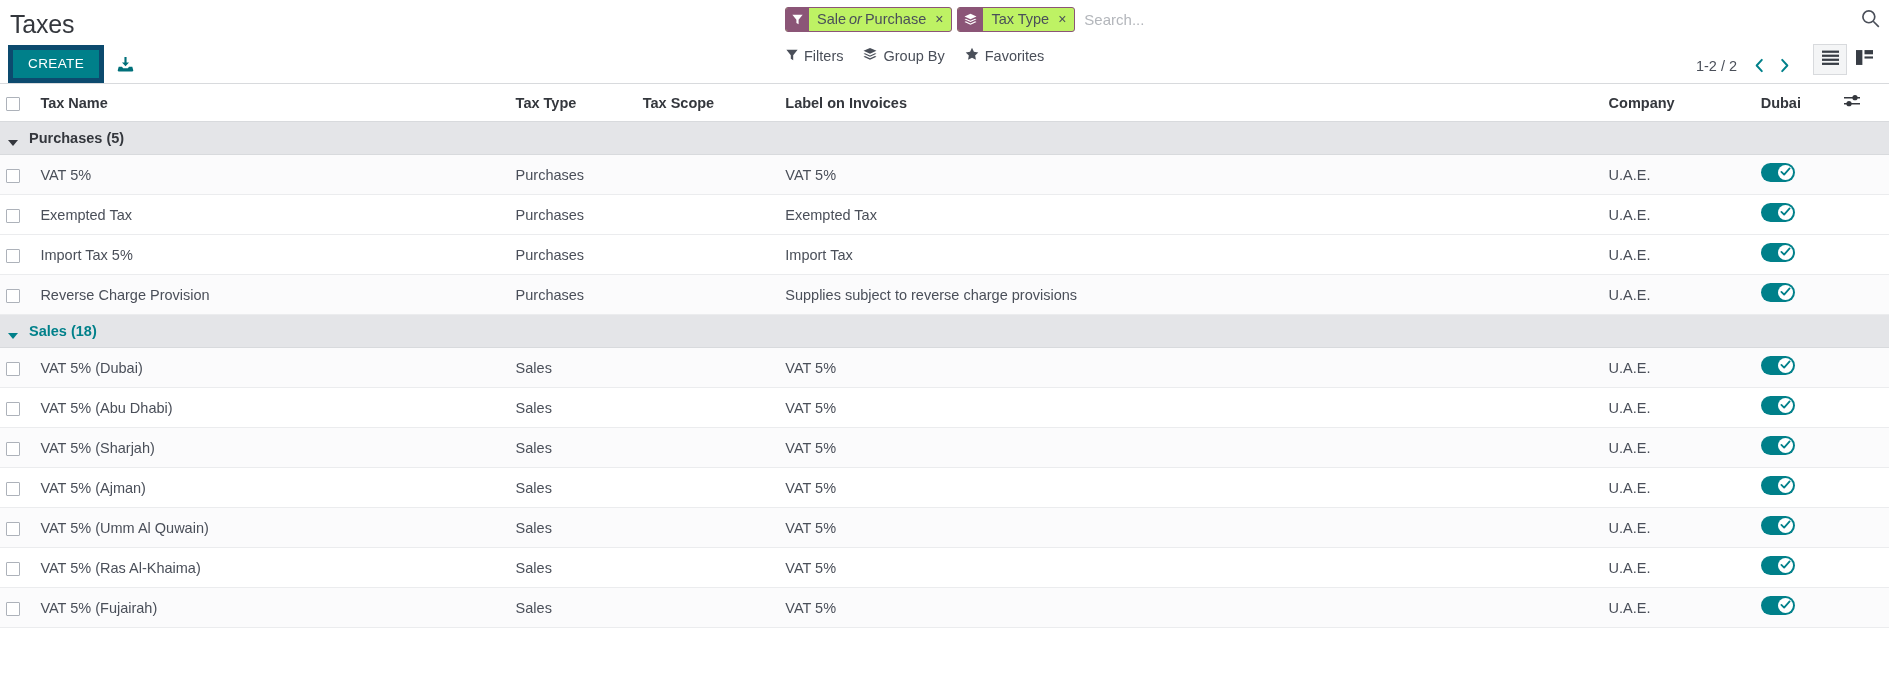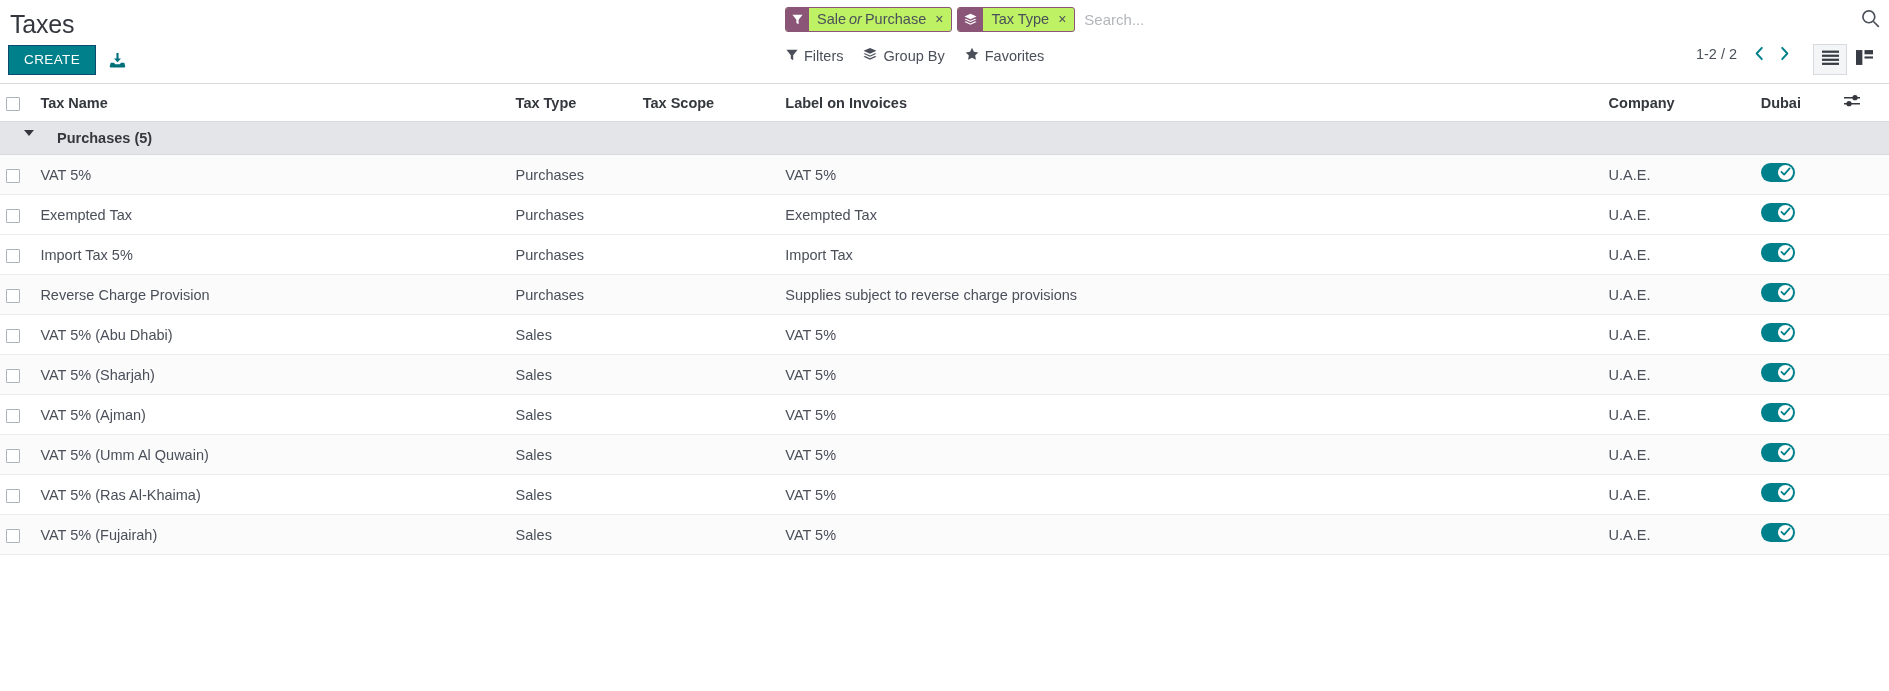--- a/index.html
+++ b/index.html
@@ -37,21 +37,21 @@
     position: absolute;
     left: 8px;
     top: 45px;
     display: flex;
     align-items: center;
     gap: 10px;
   }
   .btn-create {
     background: #00808a;
     color: #ffffff;
-    border: 1px solid #0c4a6e;
+    border: 5px solid #0c4a6e;
     font-size: 13.5px;
     font-weight: 400;
     letter-spacing: .4px;
     padding: 6px 15px 7px;
     border-radius: 0;
     cursor: pointer;
     line-height: 15px;
     font-family: "Liberation Sans", sans-serif;
   }
   .icon-import {
@@ -148,21 +148,21 @@
     cursor: pointer;
     line-height: 20px;
   }
 
   
   .cp-right {
     position: absolute;
     right: 8px;
     top: 44px;
     display: flex;
-    align-items: flex-start;
+    align-items: flex-end;
     gap: 0;
   }
   .pager {
     display: flex;
     align-items: center;
     gap: 2px;
     margin-right: 16px;
   }
   .pager-value {
     font-size: 14.5px;
@@ -234,23 +234,23 @@
 
   tr.group-row td {
     background: #e4e5e8;
     padding: 8px 0;
     font-weight: 700;
     font-size: 14.5px;
     border-bottom: 1px solid #d8dadd;
   }
   .group-title {
     display: flex;
-    align-items: flex-start;
-    gap: 23px;
-    padding-left: 24px;
+    align-items: flex-end;
+    gap: 11px;
+    padding-left: 8px;
     cursor: pointer;
     color: #34373d;
   }
   .group-title.teal { color: #00808a; }
   .caret-down {
     width: 0; height: 0;
     border-left: 5px solid transparent;
     border-right: 5px solid transparent;
     border-top: 6px solid currentColor;
     display: inline-block;
@@ -493,20 +493,40 @@
           <td class="col-name">Reverse Charge Provision</td>
           <td class="col-type">Purchases</td>
           <td class="col-scope"></td>
           <td class="col-label">Supplies subject to reverse charge provisions</td>
           <td class="col-comp">U.A.E.</td>
           <td class="col-active"><span class="toggle-pill"><svg class="toggle-check" viewBox="0 0 16 16" fill="none" stroke="currentColor" stroke-width="2.6" stroke-linecap="round" stroke-linejoin="round" aria-hidden="true">
                 <polyline points="2,8.5 6,12.5 14,3.5"></polyline>
               </svg></span></td>
           <td class="col-opt"></td>
         </tr>
+        <tr class="group-row">
+          <td colspan="8">
+            <span class="group-title teal">
+              <span class="caret-down"></span>
+              <span>Sales (18)</span>
+            </span>
+          </td>
+        </tr>
+        <tr class="data-row alt">
+          <td class="col-check"><span class="ocheck"></span></td>
+          <td class="col-name">VAT 5% (Dubai)</td>
+          <td class="col-type">Sales</td>
+          <td class="col-scope"></td>
+          <td class="col-label">VAT 5%</td>
+          <td class="col-comp">U.A.E.</td>
+          <td class="col-active"><span class="toggle-pill"><svg class="toggle-check" viewBox="0 0 16 16" fill="none" stroke="currentColor" stroke-width="2.6" stroke-linecap="round" stroke-linejoin="round" aria-hidden="true">
+                <polyline points="2,8.5 6,12.5 14,3.5"></polyline>
+              </svg></span></td>
+          <td class="col-opt"></td>
+        </tr>
         <tr class="data-row">
           <td class="col-check"><span class="ocheck"></span></td>
           <td class="col-name">VAT 5% (Abu Dhabi)</td>
           <td class="col-type">Sales</td>
           <td class="col-scope"></td>
           <td class="col-label">VAT 5%</td>
           <td class="col-comp">U.A.E.</td>
           <td class="col-active"><span class="toggle-pill"><svg class="toggle-check" viewBox="0 0 16 16" fill="none" stroke="currentColor" stroke-width="2.6" stroke-linecap="round" stroke-linejoin="round" aria-hidden="true">
                 <polyline points="2,8.5 6,12.5 14,3.5"></polyline>
               </svg></span></td>

